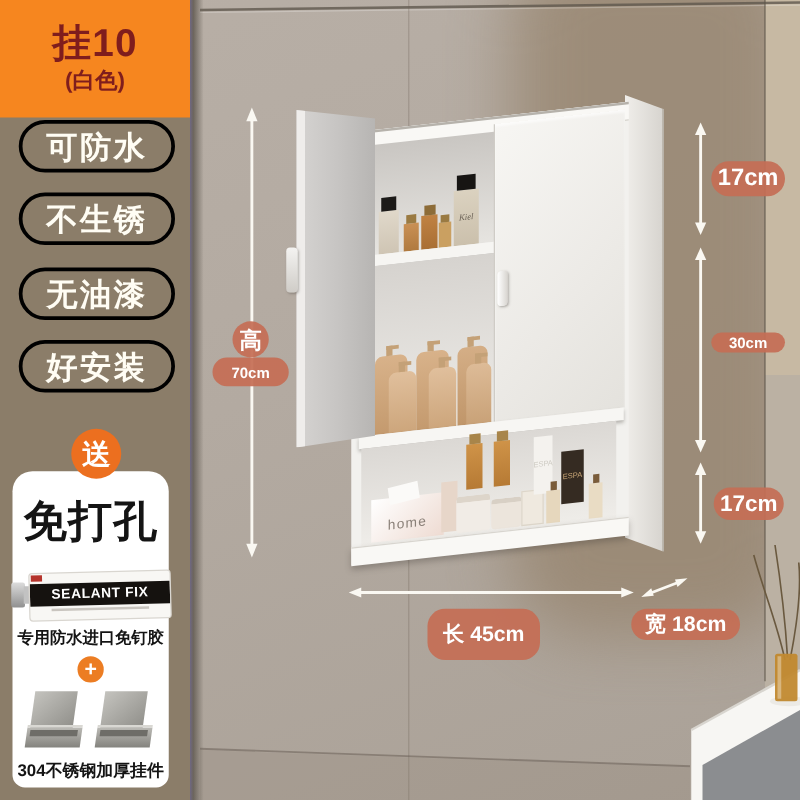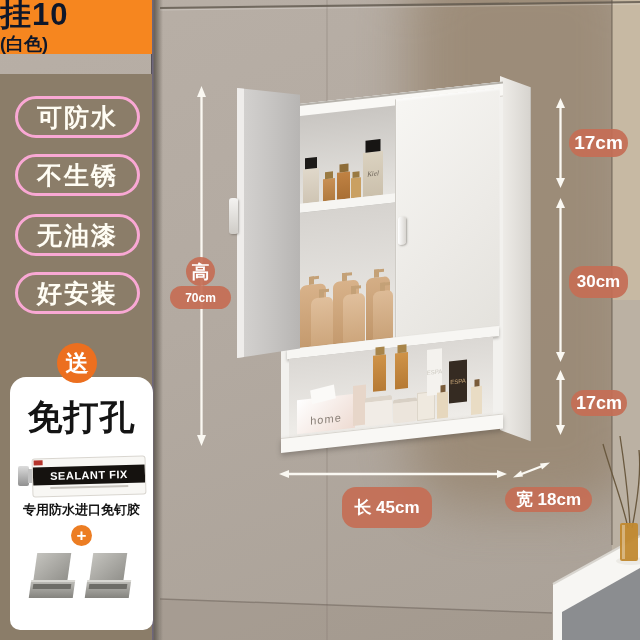--- a/index.html
+++ b/index.html
@@ -7,33 +7,33 @@
        font-family:"Liberation Sans","DejaVu Sans",sans-serif;background:#b3aaa1;}
   .abs{position:absolute;}
 
   
   #wall{left:0;top:0;width:640px;height:640px;
         background:linear-gradient(160deg,#b8afa6 0%,#b3aaa1 45%,#aaa197 100%);}
   #brown-blob{left:408px;top:-50px;width:230px;height:560px;background:#97856f;
               opacity:.8;filter:blur(26px);border-radius:60px;}
 
   
-  #orange-badge{left:0;top:0;width:152px;height:54px;background:#f6861f;color:#0f172a;
-    display:flex;flex-direction:column;align-items:flex-start;justify-content:center;z-index:30;}
+  #orange-badge{left:0;top:0;width:152px;height:94px;background:#f6861f;color:#7f1d1d;
+    display:flex;flex-direction:column;align-items:center;justify-content:center;z-index:30;}
   #orange-badge .l1{font-size:31px;font-weight:bold;line-height:34px;letter-spacing:1px;}
   #orange-badge .l2{font-size:18px;font-weight:bold;line-height:24px;}
   #tag-panel{left:0;top:74px;width:152px;height:566px;background:#8b7d69;z-index:29;}
-  .tag-pill{position:absolute;left:15px;width:119px;height:36px;border:3px solid #f9a8d4;
+  .tag-pill{position:absolute;left:15px;width:119px;height:36px;border:3px solid #000000;
     border-radius:22px;color:#fffdf4;font-size:25px;font-weight:bold;letter-spacing:2px;
     display:flex;align-items:center;justify-content:center;}
   #corner-strip{left:151px;top:0;width:12px;height:640px;z-index:28;
     background:linear-gradient(to right,#46413b,#6e6780 10%,#6c655c 30%,rgba(120,112,102,0));}
 
   
-  #gift-card{left:10px;top:377px;width:143px;height:253px;background:#fff;z-index:31;
+  #gift-card{left:10px;top:377px;width:125px;height:253px;background:#fff;z-index:31;
     border-radius:16px 16px 10px 10px;display:flex;flex-direction:column;align-items:center;}
   #gift-circle{left:57px;top:343px;width:40px;height:40px;border-radius:50%;background:#ec6f1f;
     color:#fff;font-size:23px;font-weight:bold;display:flex;align-items:center;justify-content:center;z-index:32;}
   #gift-title{margin-top:17px;font-size:35px;font-weight:bold;color:#141414;letter-spacing:1px;}
   #gift-subtitle{margin-top:3px;font-size:24px;font-weight:bold;font-style:italic;color:#141414;letter-spacing:1px;}
   #tube{position:relative;width:128px;height:42px;margin-top:14px;}
   #tube .cap{position:absolute;left:0;top:11px;width:11px;height:20px;
     background:linear-gradient(#dcdcdc,#909090);border-radius:2px;}
   #tube .neck{position:absolute;left:10px;top:14px;width:5px;height:14px;background:#c2c2c2;}
   #tube .body{position:absolute;left:14px;top:2px;width:112px;height:37px;background:#f8f7f4;
@@ -95,21 +95,21 @@
   .pump{position:absolute;border-radius:6px 6px 0 0;}
   .pump:before{content:"";position:absolute;left:35%;top:-8px;width:5px;height:8px;background:#c4a177;}
   .pump:after{content:"";position:absolute;left:35%;top:-8px;width:10px;height:3px;background:#c4a177;}
 
   
   .dim-badge{position:absolute;background:rgba(197,110,85,.93);color:#fff;font-weight:bold;
     display:flex;align-items:center;justify-content:center;border-radius:14px;z-index:20;}
   #badge-height-char{left:186px;top:257px;width:29px;height:29px;border-radius:50%;font-size:18px;}
   #badge-height-val{left:170px;top:286px;width:61px;height:23px;font-size:12px;}
   #badge-seg-top{left:569px;top:129px;width:59px;height:28px;font-size:19px;}
-  #badge-seg-mid{left:569px;top:266px;width:59px;height:32px;font-size:17px;}
+  #badge-seg-mid{left:569px;top:266px;width:59px;height:16px;font-size:12px;}
   #badge-seg-bot{left:571px;top:390px;width:56px;height:26px;font-size:18px;}
   #badge-length{left:342px;top:487px;width:90px;height:41px;font-size:17px;}
   #badge-depth{left:505px;top:487px;width:87px;height:25px;font-size:17px;}
 
   svg{position:absolute;left:0;top:0;z-index:15;}
   #scene-svg{z-index:5;}
   #arrow-svg{z-index:18;}
 </style>
 </head>
 <body>
@@ -171,20 +171,21 @@
       <div class="plate"></div>
         <div class="channel"></div>
         <div class="slot"></div>
     </div>
     <div class="bracket" style="left:56px">
       <div class="plate"></div>
         <div class="channel"></div>
         <div class="slot"></div>
     </div>
   </div>
+  <div id="bracket-caption">304不锈钢加厚挂件</div>
 </div>
 <div id="gift-circle" class="abs">送</div>
 
 <div id="side-panel" class="abs"></div>
 
 <div id="front-face" class="abs">
   <div class="carcass-top"></div>
   <div class="top-interior"></div>
 
   <div class="bottle" style="left:22px;top:66px;width:16px;height:34px;background:linear-gradient(#e0d8ca,#cfc5b4);">

